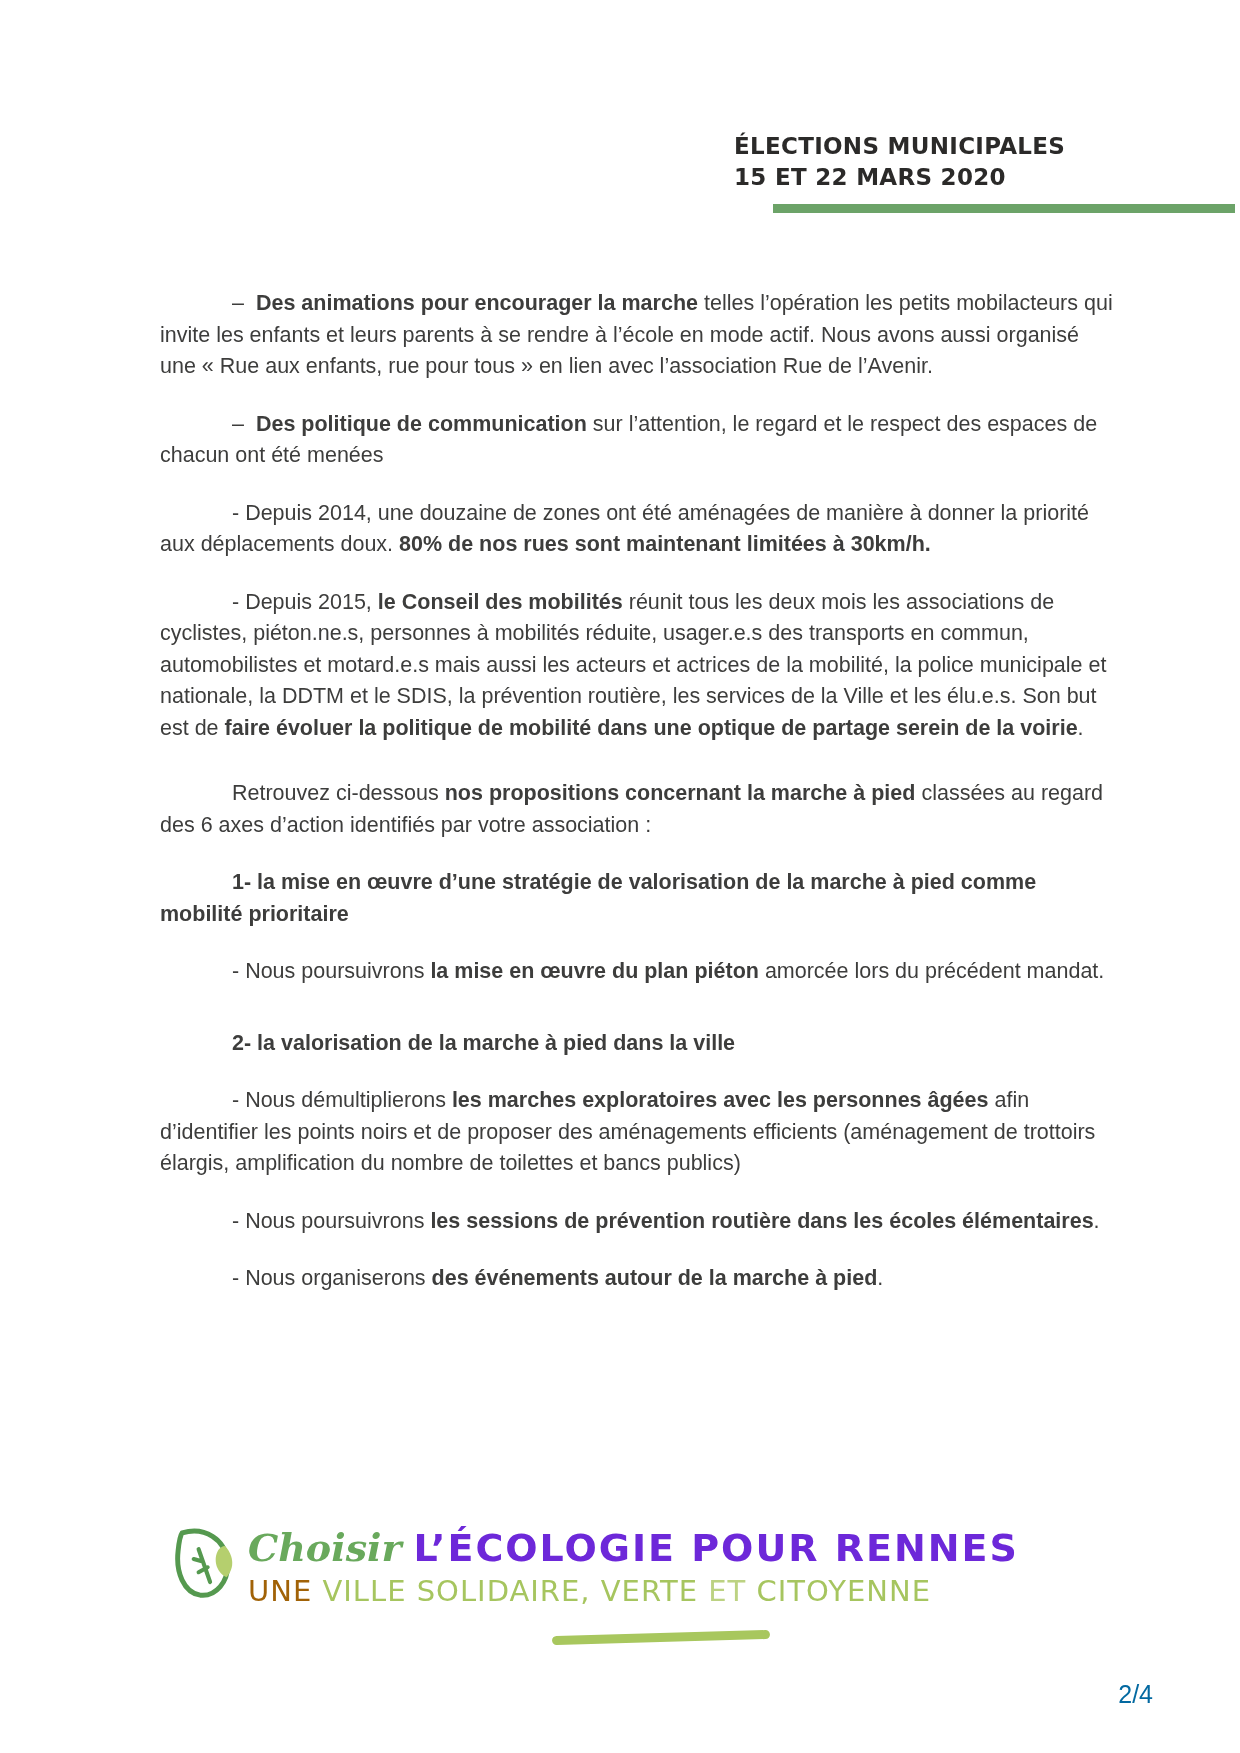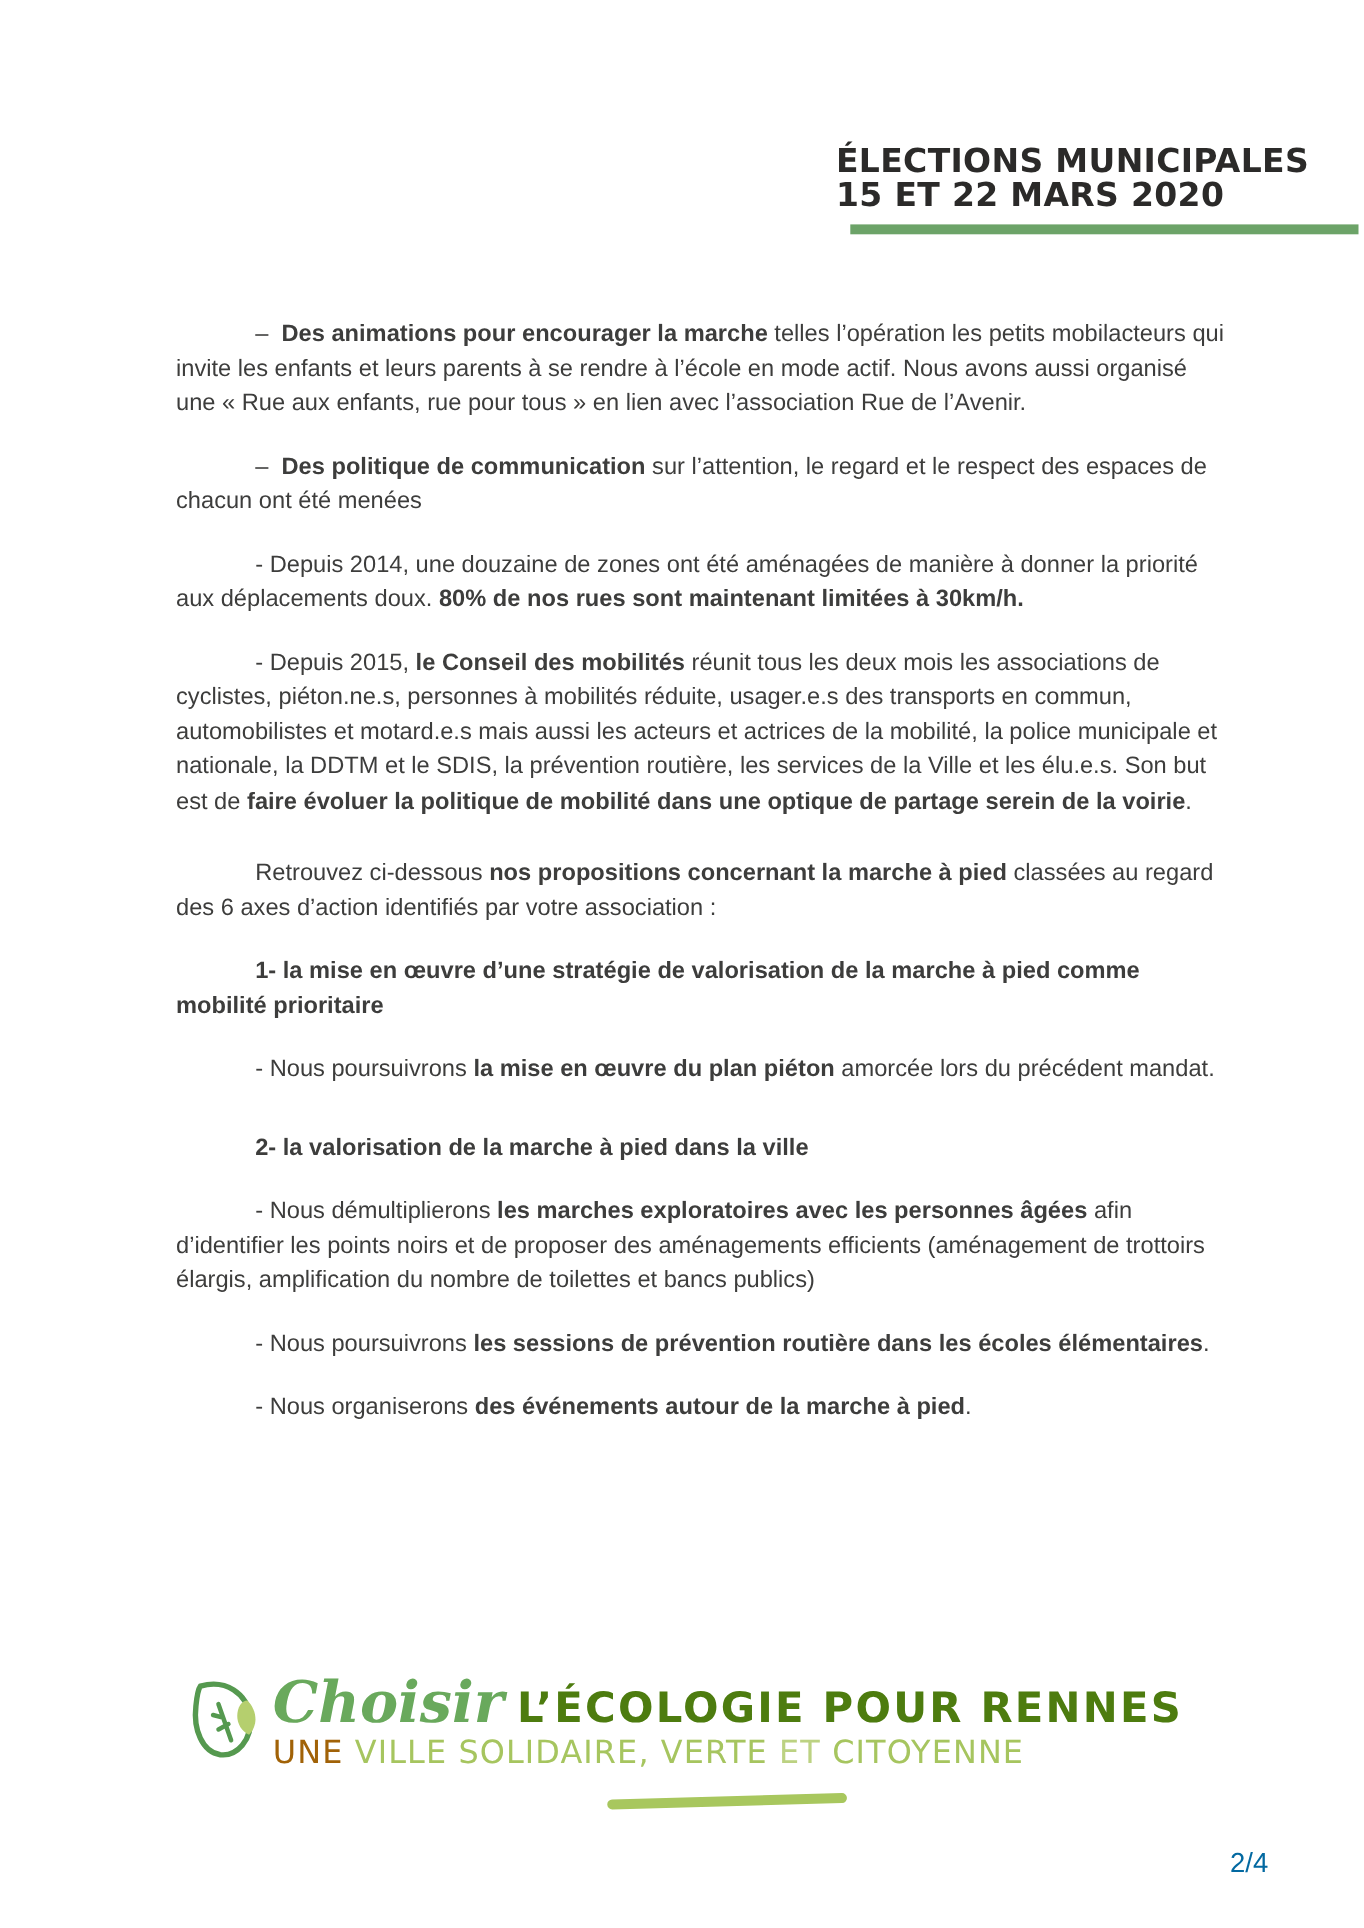--- a/index.html
+++ b/index.html
@@ -6,23 +6,23 @@
   .page{
     position:relative;
     width:1240px;height:1753px;
     margin:0 auto;
     background:#ffffff;
     overflow:hidden;
     font-family:"Liberation Sans",sans-serif;
   }
   
   .header{
-    position:absolute;left:760px;top:131px;
+    position:absolute;left:734px;top:131px;
     font-family:"DejaVu Sans","Liberation Sans",sans-serif;
-    font-weight:700;font-size:30px;line-height:31px;
+    font-weight:700;font-size:23px;line-height:31px;
     letter-spacing:0.3px;color:#2b2a29;white-space:nowrap;
   }
   .accent-bar{
     position:absolute;left:773px;top:204px;
     width:462px;height:9px;background:#6ca368;
   }
   
   .body-text{
     position:absolute;left:160px;top:288px;width:960px;
     color:#3d3d3c;font-size:21.5px;line-height:31.5px;
@@ -31,21 +31,21 @@
   .para.sp-large{margin-top:34px;}
   .para.sp-xlarge{margin-top:40px;}
   .para .b{font-weight:700;}
   
   .logo{position:absolute;left:174px;top:1524px;display:flex;align-items:flex-start;}
   .leaf{width:64px;height:80px;flex:0 0 auto;}
   .logo-text{margin-left:10px;}
   .logo-line1{display:flex;align-items:baseline;white-space:nowrap;}
   .logo-script{
     font-family:"DejaVu Serif","Liberation Serif",serif;
-    font-style:italic;font-weight:700;font-size:52px;line-height:48px;
+    font-style:italic;font-weight:700;font-size:38px;line-height:48px;
     margin-right:12px;
   }
   .logo-caps{
     font-family:"DejaVu Sans","Liberation Sans",sans-serif;
     font-weight:700;font-size:38px;line-height:44px;letter-spacing:2px;
   }
   .logo-line2{
     font-family:"DejaVu Sans","Liberation Sans",sans-serif;
     font-size:29px;line-height:34px;letter-spacing:1px;margin-top:2px;white-space:nowrap;
   }
@@ -89,21 +89,21 @@
 
   <div class="logo">
     <svg class="leaf" viewBox="0 0 78 96" aria-hidden="true">
       <path id="leaf-outline" d="M10 10 C 38 2, 62 18, 65 44 C 68 70, 50 88, 32 86 C 12 83, 2 58, 5 32 C 6 22, 7 14, 10 10 Z" fill="none" stroke="#55994f" stroke-width="6" stroke-linejoin="round"></path>
       <path id="leaf-twig" d="M30 30 L44 70 M24 42 L35 45 M30 58 L41 52" fill="none" stroke="#55994f" stroke-width="5" stroke-linecap="round"></path>
       <path id="leaf-fill" d="M62 26 C 72 36, 75 52, 64 64 C 52 59, 47 43, 54 31 C 56 28, 59 26, 62 26 Z" fill="#b5cf6e"></path>
     </svg>
     <div class="logo-text">
       <div class="logo-line1">
         <span class="logo-script" style="color: rgb(105, 169, 92);">Choisir</span>
-        <span class="logo-caps" style="color: #4d7c0f;">L’ÉCOLOGIE POUR RENNES</span>
+        <span class="logo-caps" style="color: #6d28d9;">L’ÉCOLOGIE POUR RENNES</span>
       </div>
       <div class="logo-line2" id="logo-line2"><span class="run-light" style="color: #a16207;">UNE </span><span class="run-bold" style="color: rgb(166, 197, 95);">VILLE SOLIDAIRE, VERTE</span><span class="run-light" style="color: rgb(188, 210, 130);"> ET </span><span class="run-bold" style="color: rgb(166, 197, 95);">CITOYENNE</span></div>
     </div>
   </div>
 
   <div class="underline-stroke" style="background: rgb(168, 199, 94);"></div>
 
   <div class="page-number">2/4</div>
 
 </div>

